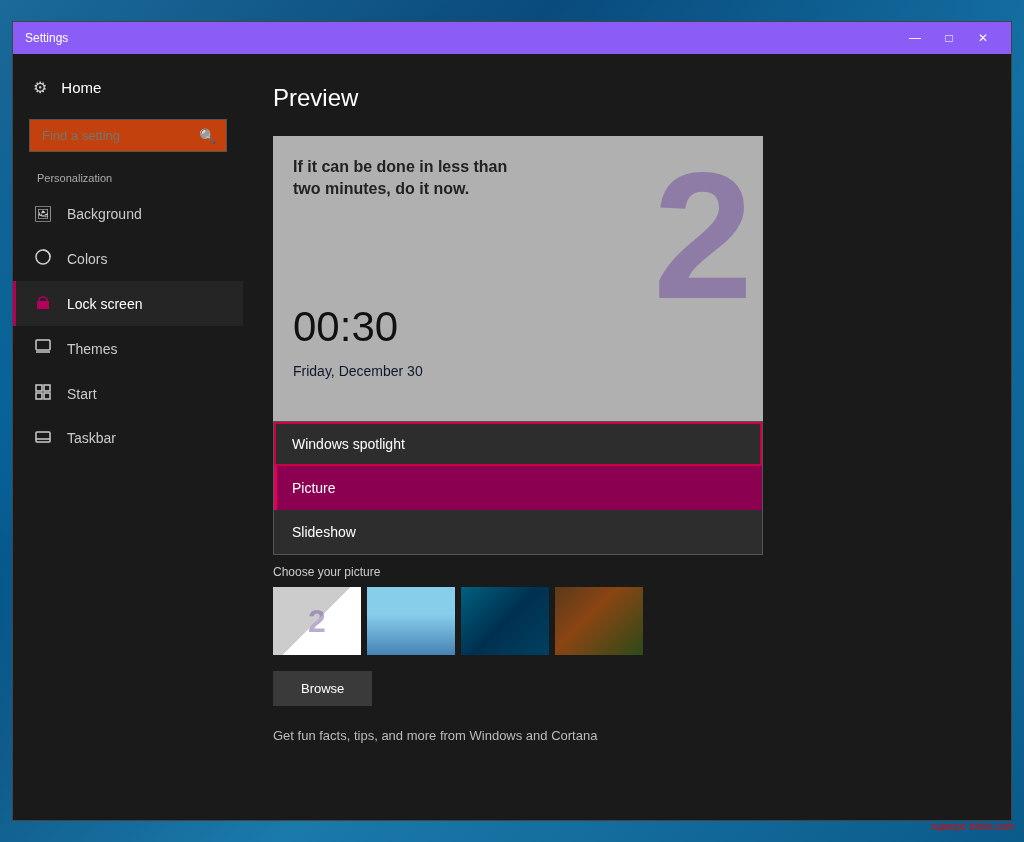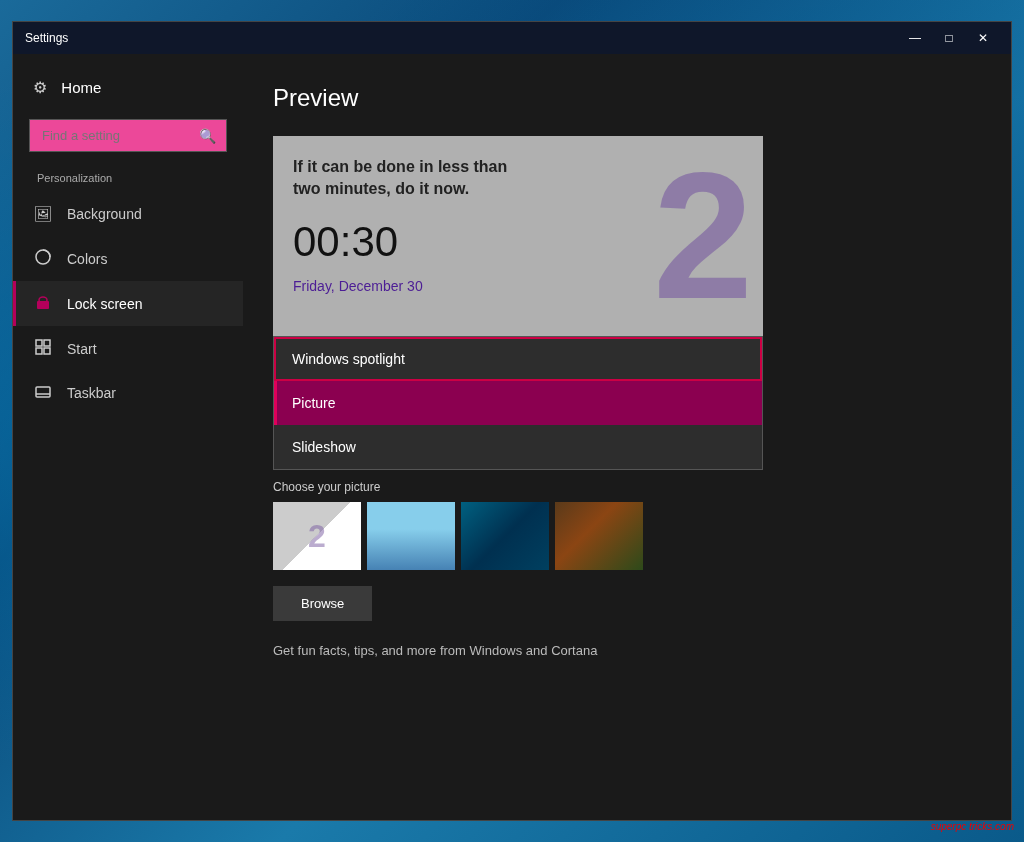--- a/index.html
+++ b/index.html
@@ -18,21 +18,21 @@
       top: 21px;
       left: 12px;
       background: #000;
       display: flex;
       flex-direction: column;
       border: 1px solid #444;
     }
 
     .titlebar {
       height: 32px;
-      background: #0f172a;
+      background: #8b5cf6;
       display: flex;
       align-items: center;
       padding: 0 12px;
       flex-shrink: 0;
     }
 
     .titlebar-title {
       color: #fff;
       font-size: 12px;
       flex: 1;
@@ -87,21 +87,21 @@
       color: #ccc;
     }
 
     .search-box {
       margin: 8px 16px 16px;
       position: relative;
     }
 
     .search-input {
       width: 100%;
-      background: #ec4899;
+      background: #c2410c;
       border: 1px solid #555;
       color: #fff;
       padding: 8px 36px 8px 12px;
       font-size: 13px;
       outline: none;
     }
 
     .search-icon {
       position: absolute;
       right: 10px;
@@ -167,21 +167,21 @@
     .section-title {
       color: #fff;
       font-size: 24px;
       font-weight: 300;
       margin-bottom: 24px;
     }
 
     
     .preview-box {
       width: 490px;
-      height: 200px;
+      height: 285px;
       background: #b0b0b0;
       position: relative;
       margin-bottom: 0;
       overflow: hidden;
     }
 
     .preview-quote {
       position: absolute;
       top: 20px;
       left: 20px;
@@ -209,21 +209,21 @@
       font-size: 42px;
       font-weight: 300;
       color: #111;
     }
 
     .preview-date {
       position: absolute;
       bottom: 42px;
       left: 20px;
       font-size: 14px;
-      color: #4c1d95;
+      color: #0f172a;
     }
 
     
     .dropdown-container {
       width: 490px;
       position: relative;
       z-index: 10;
       border-radius: 12px;
     }
 
@@ -384,20 +384,29 @@
       <div class="sidebar-item active">
         <span class="item-icon">
           <svg width="16" height="16" viewBox="0 0 16 16" fill="#b4005b">
             <rect x="2" y="7" width="12" height="8" rx="1" fill="#b4005b"></rect>
             <rect x="4" y="3" width="8" height="6" rx="4" fill="none" stroke="#b4005b" stroke-width="1.5"></rect>
           </svg>
         </span>
         <span>Lock screen</span>
       </div>
 
+      <div class="sidebar-item">
+        <span class="item-icon">
+          <svg width="16" height="16" viewBox="0 0 16 16">
+            <rect x="1" y="1" width="14" height="10" rx="1" fill="none" stroke="#ccc" stroke-width="1.5"></rect>
+            <line x1="1" y1="13" x2="15" y2="13" stroke="#ccc" stroke-width="1.5"></line>
+          </svg>
+        </span>
+        <span>Themes</span>
+      </div>
 
       <div class="sidebar-item">
         <span class="item-icon">
           <svg width="16" height="16" viewBox="0 0 16 16">
             <rect x="1" y="1" width="6" height="6" fill="none" stroke="#ccc" stroke-width="1.5"></rect>
             <rect x="9" y="1" width="6" height="6" fill="none" stroke="#ccc" stroke-width="1.5"></rect>
             <rect x="1" y="9" width="6" height="6" fill="none" stroke="#ccc" stroke-width="1.5"></rect>
             <rect x="9" y="9" width="6" height="6" fill="none" stroke="#ccc" stroke-width="1.5"></rect>
           </svg>
         </span>

